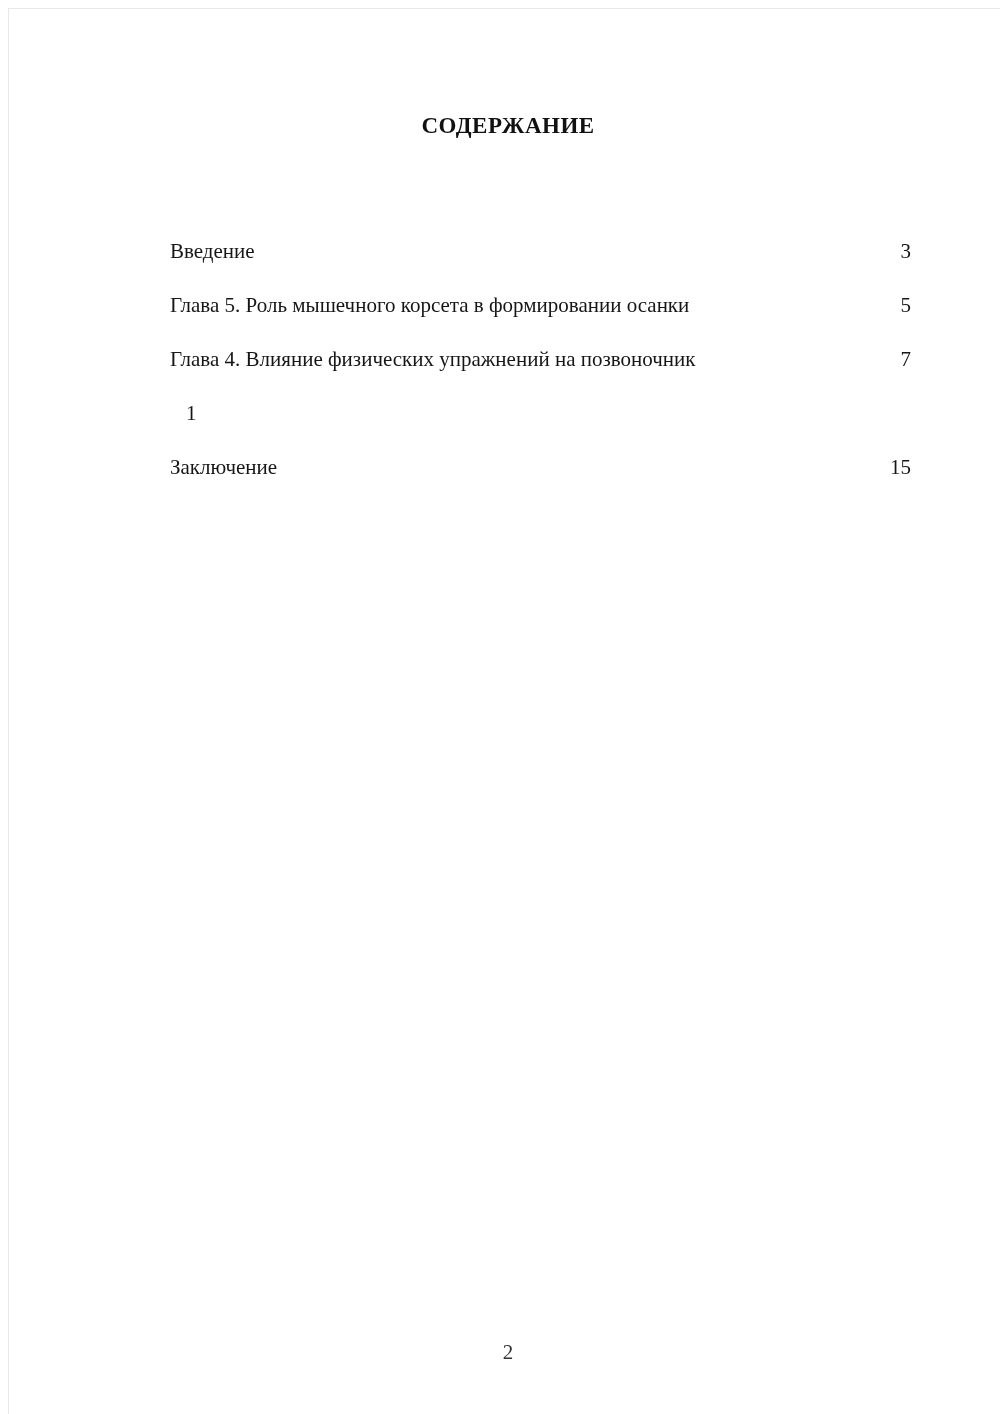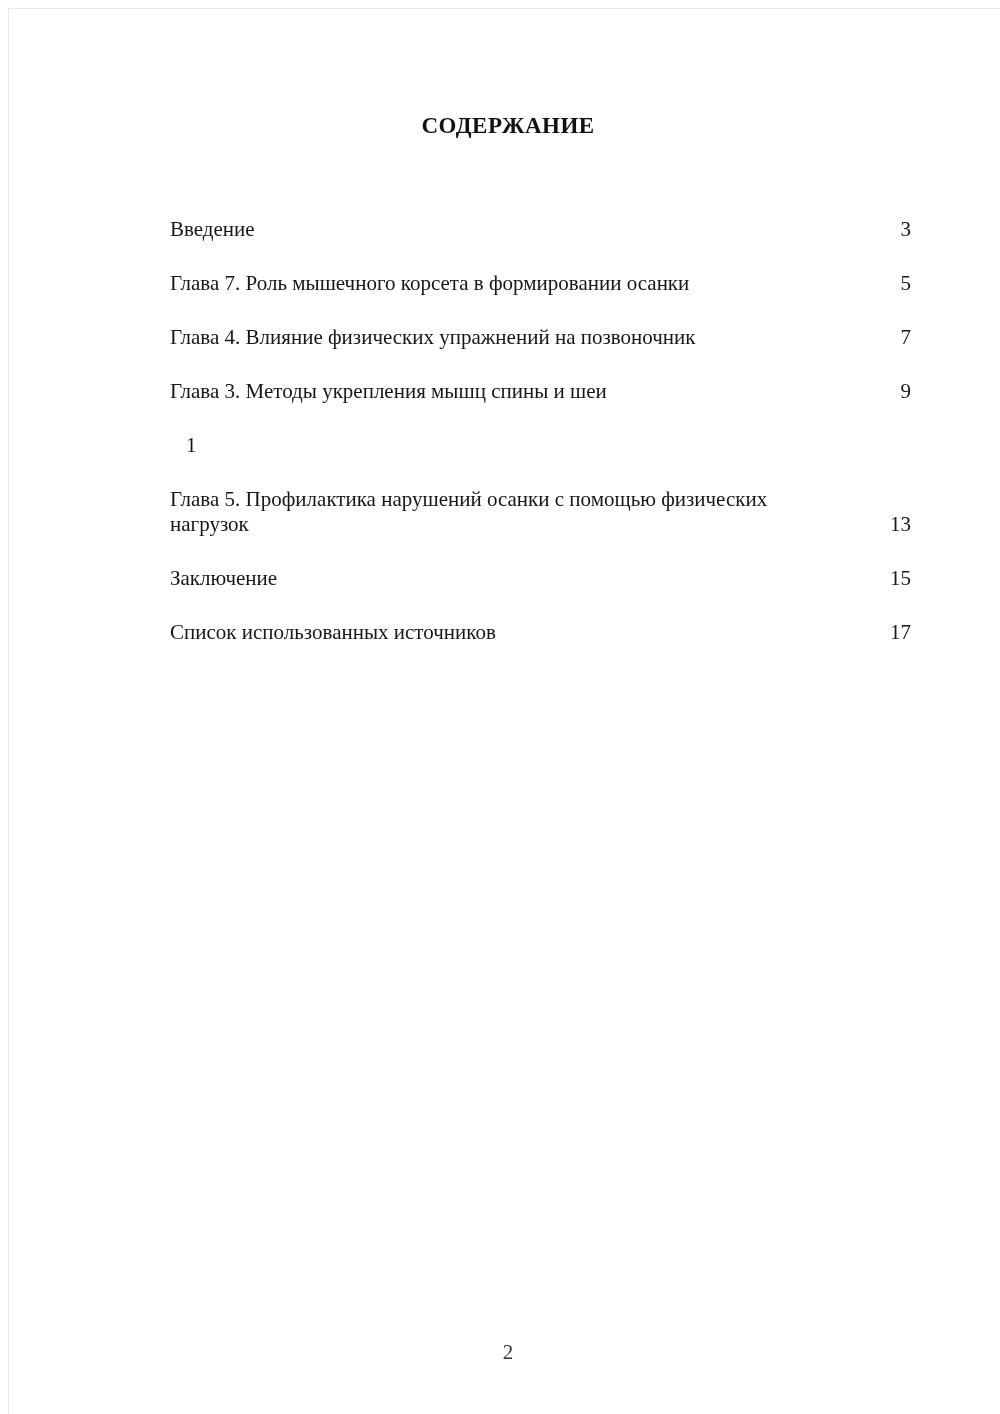--- a/index.html
+++ b/index.html
@@ -24,21 +24,21 @@
   .toc-title {
     margin-top: 96px;
     text-align: center;
     font-size: 23px;
     font-weight: bold;
     letter-spacing: 0.5px;
     color: #111111;
   }
 
   .toc {
-    margin: 62px 80px 0 145px; 
+    margin: 84px 80px 0 145px; 
   }
 
   .toc-row {
     display: flex;
     justify-content: space-between;
     align-items: flex-end;
     margin-bottom: 13px;
   }
 
   .toc-label {
@@ -75,50 +75,38 @@
   <h1 class="toc-title">СОДЕРЖАНИЕ</h1>
 
   <div class="toc">
 
     <div class="toc-row">
       <span class="toc-label">Введение</span>
       <span class="toc-page">3</span>
     </div>
 
     <div class="toc-row">
-      <span class="toc-label">Глава 7. Роль мышечного корсета в формировании осанки</span>
+      <span class="toc-label">Глава 5. Роль мышечного корсета в формировании осанки</span>
       <span class="toc-page">5</span>
     </div>
 
     <div class="toc-row">
       <span class="toc-label">Глава 4. Влияние физических упражнений на позвоночник</span>
       <span class="toc-page">7</span>
     </div>
 
-    <div class="toc-row">
-      <span class="toc-label">Глава 3. Методы укрепления мышц спины и шеи</span>
-      <span class="toc-page">9</span>
-    </div>
 
     <div class="toc-row">
       <span class="toc-page">1</span>
     </div>
 
-    <div class="toc-row">
-      <span class="toc-label">Глава 5. Профилактика нарушений осанки с помощью физических нагрузок</span>
-      <span class="toc-page">13</span>
-    </div>
 
     <div class="toc-row">
       <span class="toc-label">Заключение</span>
       <span class="toc-page">15</span>
     </div>
 
-    <div class="toc-row">
-      <span class="toc-label">Список использованных источников</span>
-      <span class="toc-page">17</span>
-    </div>
 
   </div>
 
   <div class="page-footer">2</div>
 
 </div>
 
 </body></html>

